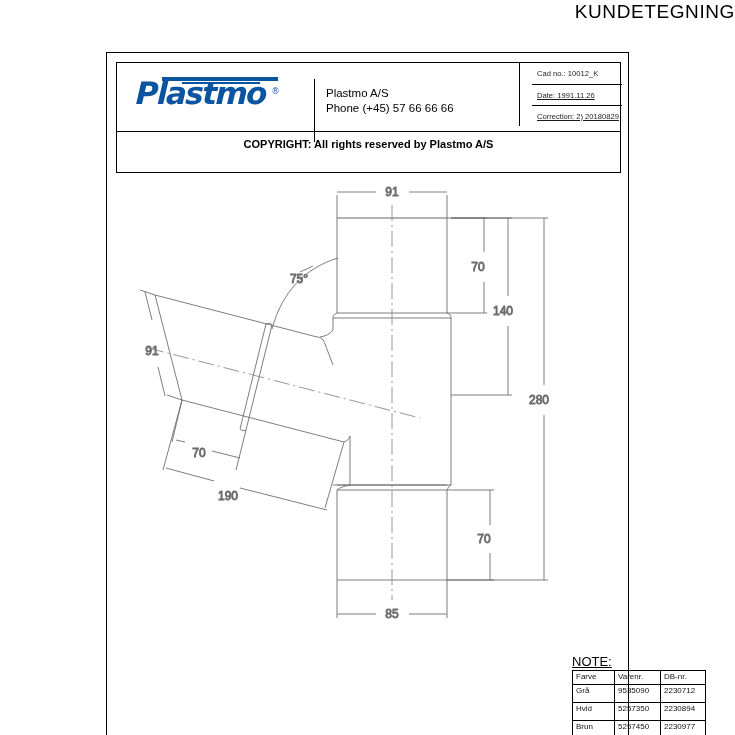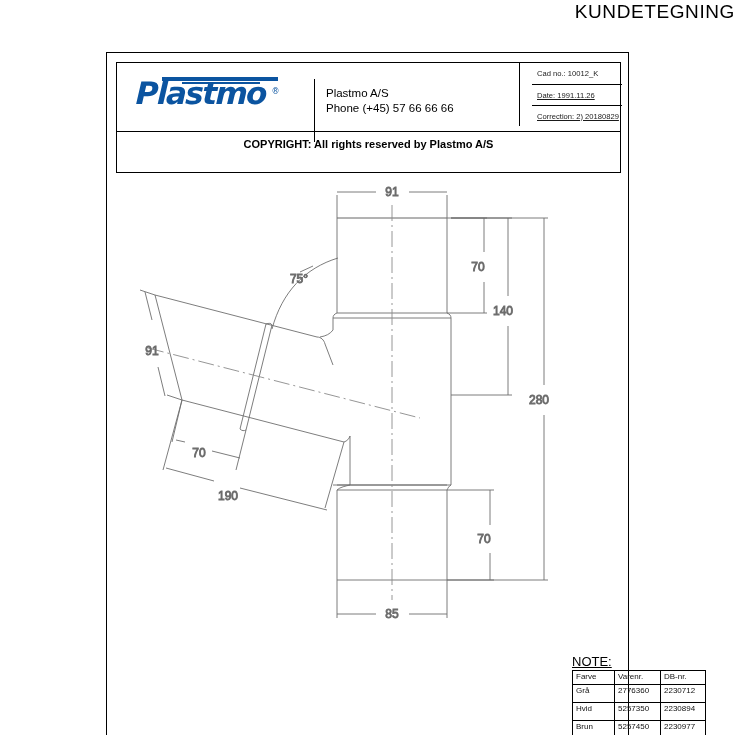--- a/index.html
+++ b/index.html
@@ -237,21 +237,21 @@
             <col class="c3">
           </colgroup>
         <tbody id="note-tbody">
             <tr class="head">
               <td>Farve</td>
               <td>Varenr.</td>
               <td>DB-nr.</td>
             </tr>
             <tr>
               <td>Grå</td>
-              <td>2776360</td>
+              <td>9535090</td>
               <td>2230712</td>
             </tr>
             <tr>
               <td>Hvid</td>
               <td>5257350</td>
               <td>2230894</td>
             </tr>
             <tr>
               <td>Brun</td>
               <td>5257450</td>

